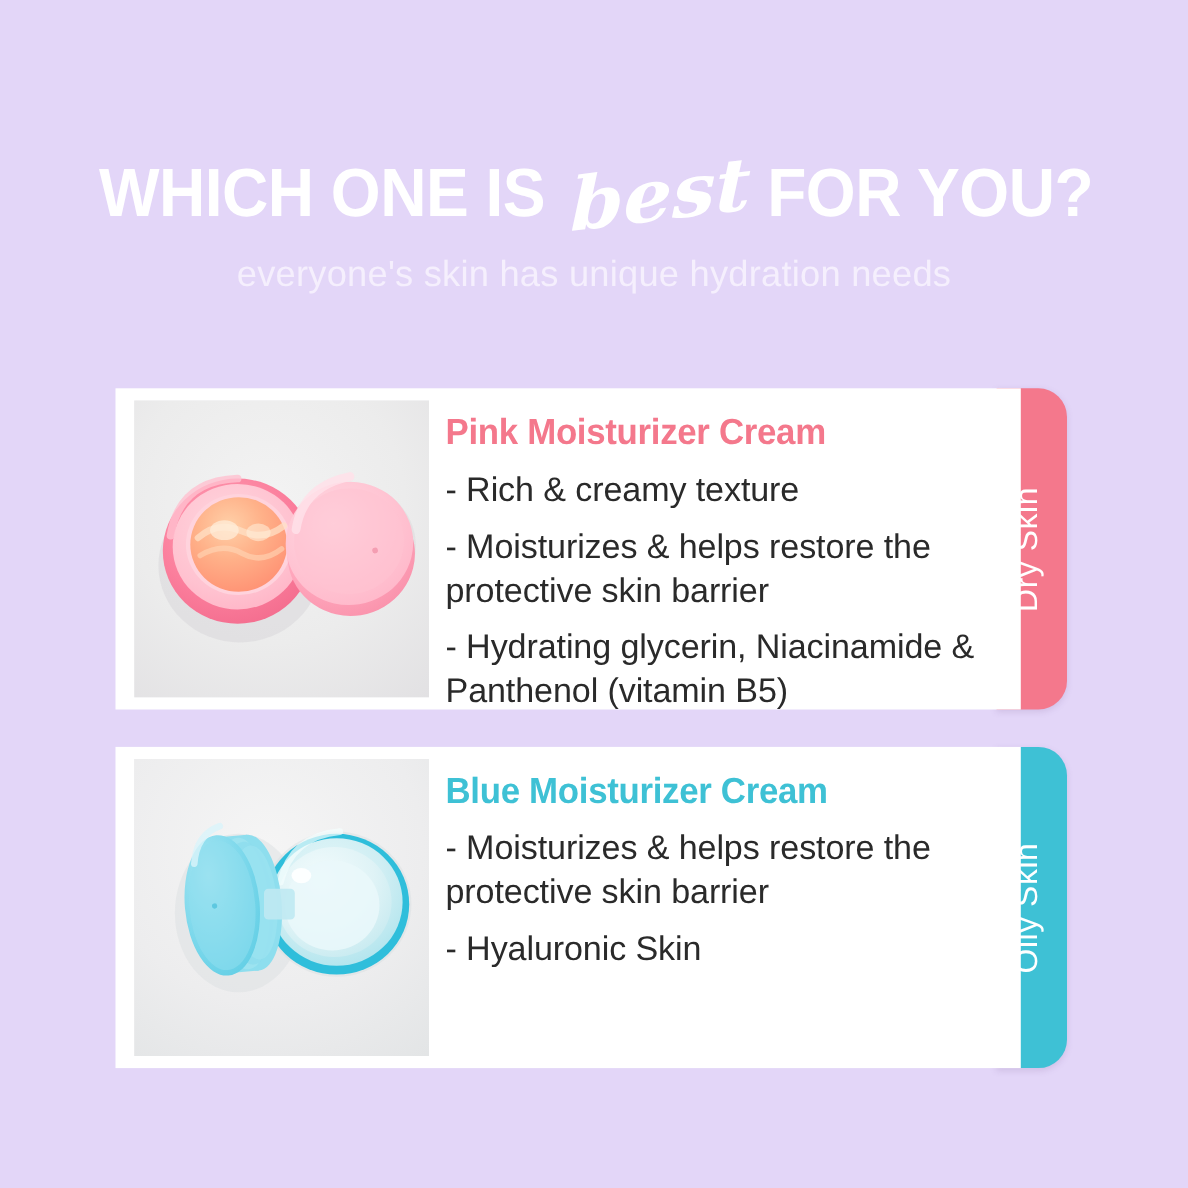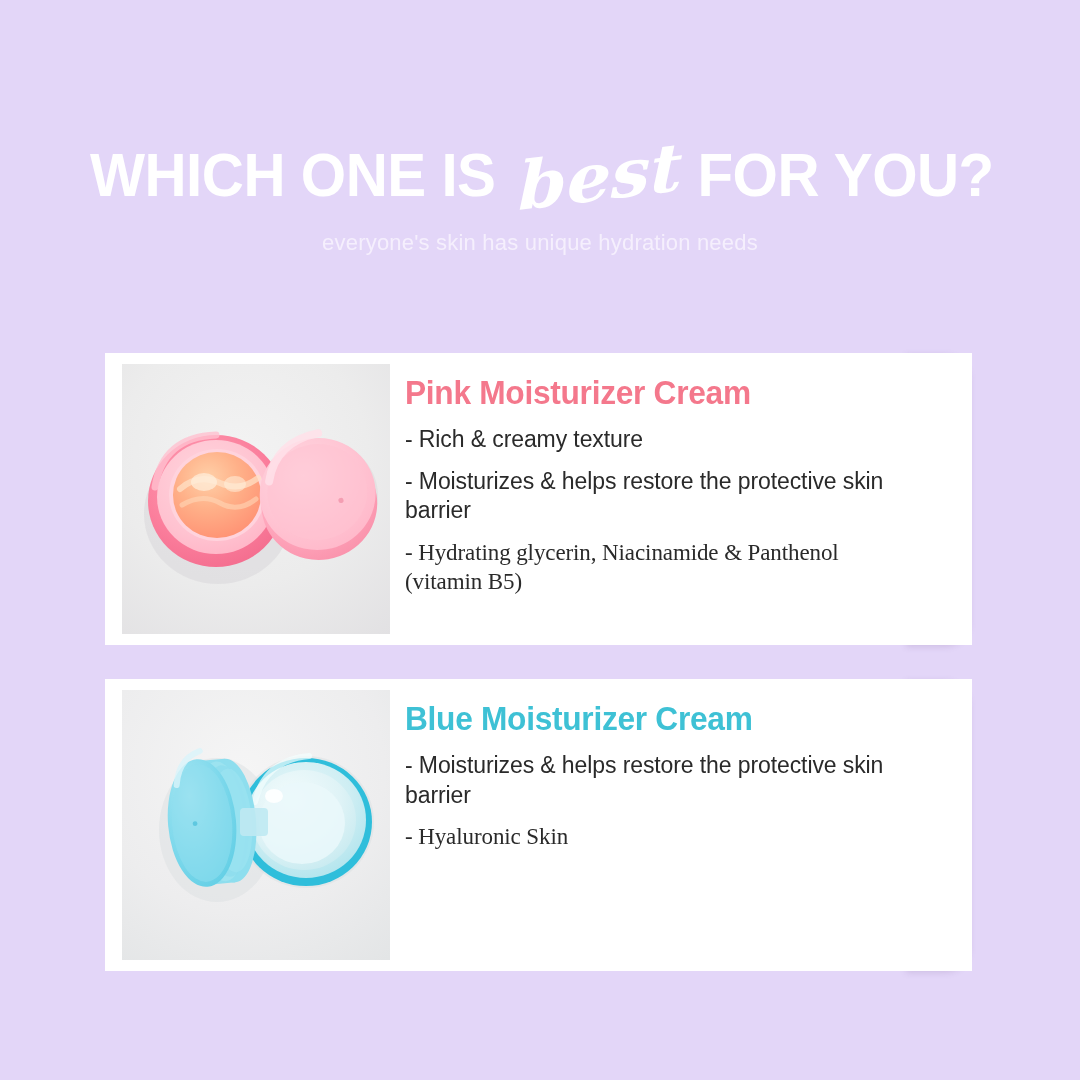--- a/index.html
+++ b/index.html
@@ -56,21 +56,21 @@
     transform-origin: center bottom;
     position: relative;
     top: 4px;
   }
   .subtitle {
     position: absolute;
     top: 230px;
     left: 0;
     width: 1080px;
     text-align: center;
-    font-size: 22px;
+    font-size: 33px;
     color: #f5effd;
     letter-spacing: 0.2px;
     white-space: nowrap;
   }
 
   
   .card {
     position: absolute;
     left: 105px;
     width: 865px;
@@ -80,21 +80,20 @@
   .card-blue { top: 679px; }
 
   .card-body {
     position: absolute;
     left: 0;
     top: 0;
     width: 823px;
     height: 292px;
     background: #ffffff;
     z-index: 2;
-    padding-left: 44px;
   }
 
   .tab {
     position: absolute;
     right: 0;
     top: 0;
     width: 64px;
     height: 292px;
     border-top-right-radius: 26px;
     border-bottom-right-radius: 26px;
@@ -140,27 +139,27 @@
     letter-spacing: -0.3px;
     margin: 8px 0 14px 0;
     line-height: 1.1;
     transform: scaleX(0.96);
     transform-origin: left center;
   }
   .title-pink { color: #f4788c; }
   .title-blue { color: #3ec1d5; }
 
   .bullet {
-    font-size: 23px;
+    font-size: 31px;
     color: #2a2a2a;
     line-height: 1.28;
     margin: 0 0 12px 0;
     letter-spacing: -0.1px;
   }
-  .bullet:last-child { margin-bottom: 0; font-family: Liberation Serif, serif; }
+  .bullet:last-child { margin-bottom: 0; }
 </style>
 </head>
 <body>
 
 <div class="header">
   <div class="headline">
     <span class="headline-part">WHICH ONE IS</span><span class="headline-script">best</span><span class="headline-part">FOR YOU?</span>
   </div>
   <div class="subtitle">everyone's skin has unique hydration needs</div>
 </div>

